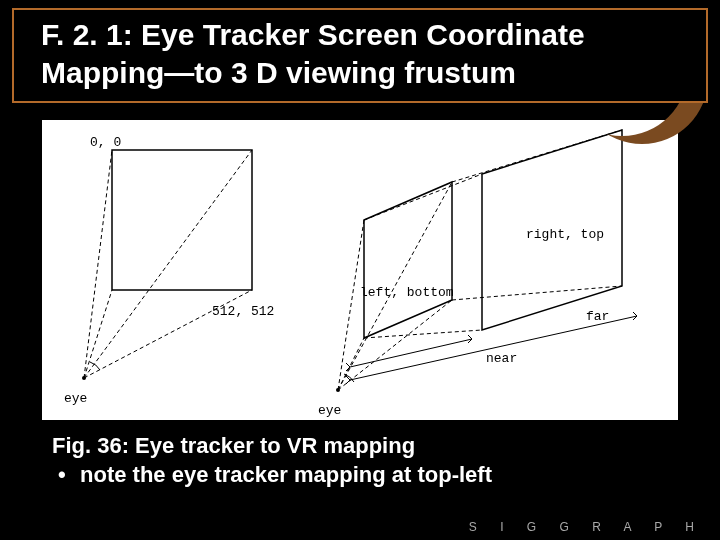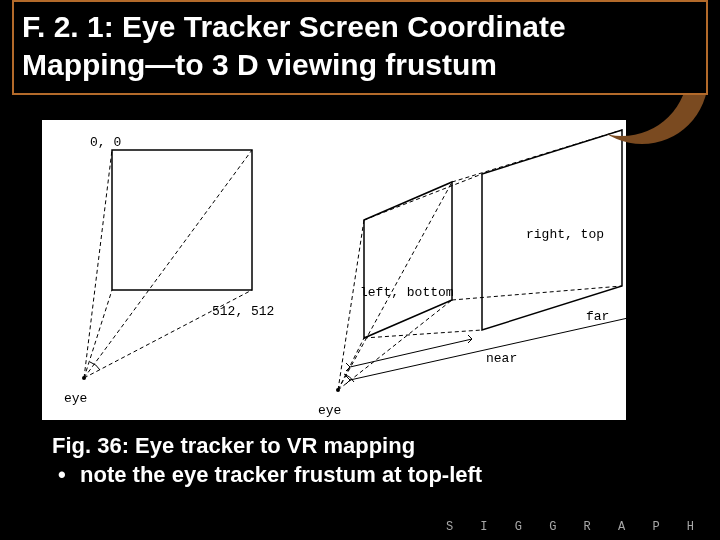--- a/index.html
+++ b/index.html
@@ -13,39 +13,39 @@
   .crescent {
     position: absolute;
     top: 8px;
     right: 8px;
     width: 140px;
     height: 140px;
     z-index: 1;
   }
   .titlebox {
     position: absolute;
-    top: 0;
+    top: 8px;
     left: 12px;
     right: 12px;
     border: 2px solid #b36a2a;
     background: #000;
-    padding: 6px 10px 10px 8px;
+    padding: 6px 10px 10px 27px;
     z-index: 2;
   }
   .titlebox h1 {
     font-size: 30px;
     font-weight: bold;
     color: #fff;
     line-height: 1.25;
   }
   .figure-area {
     position: absolute;
     top: 120px;
     left: 42px;
-    width: 584px;
+    width: 636px;
     height: 300px;
     background: #fff;
   }
   .figure-area svg { display: block; }
   .svg-label {
     font-family: "Courier New", monospace;
     font-size: 13px;
     fill: #000;
   }
   .caption {
@@ -69,21 +69,21 @@
   }
   .footer-brand {
     position: absolute;
     right: 16px;
     bottom: 6px;
     color: #a8a8a8;
     text-align: right;
   }
   .footer-brand .small { font-size: 8px; letter-spacing: 2px; }
   .footer-brand .year { font-size: 38px; letter-spacing: 3px; font-weight: 300; line-height: 0.95;}
-  .footer-brand .sig  { font-size: 12px; letter-spacing: 10px; font-family: Liberation Mono, monospace; }
+  .footer-brand .sig  { font-size: 12px; letter-spacing: 10px; }
 </style>
 </head>
 <body>
 
 <div class="crescent">
   <svg width="140" height="140" viewBox="0 0 140 140">
     <defs>
       <mask id="moonmask">
         <rect width="140" height="140" fill="white"></rect>
         <circle cx="50" cy="62" r="66" fill="black"></circle>
@@ -151,19 +151,19 @@
       <text class="svg-label" x="544" y="200">far</text>
       <text class="svg-label" x="276" y="294">eye</text>
     </g>
   </svg>
 </div>
 
 <div class="caption">
   <div>Fig. 36: Eye tracker to VR mapping</div>
   <div class="bullet-line">
     <span class="bullet">•</span>
-    <span>note the eye tracker frustum at top-left</span>
+    <span>note the eye tracker mapping at top-left</span>
   </div>
 </div>
 
 <div class="footer-brand">
   <div class="sig">S I G G R A P H</div>
 </div>
 
 </body></html>

